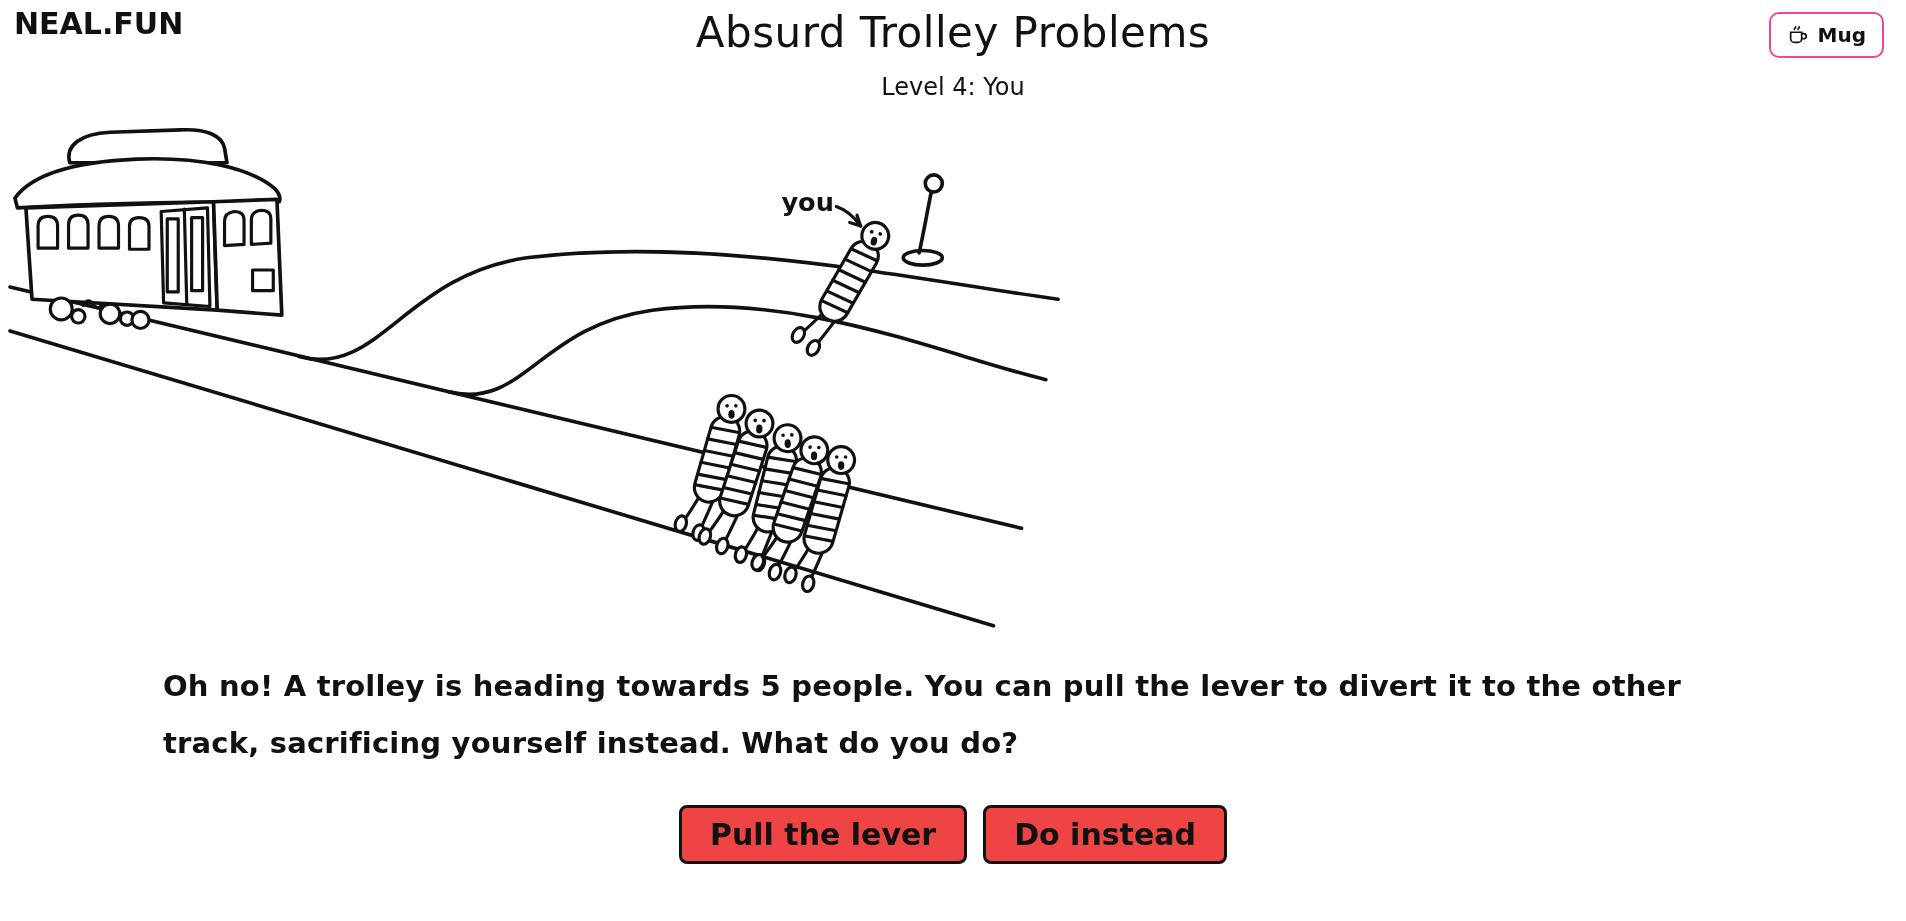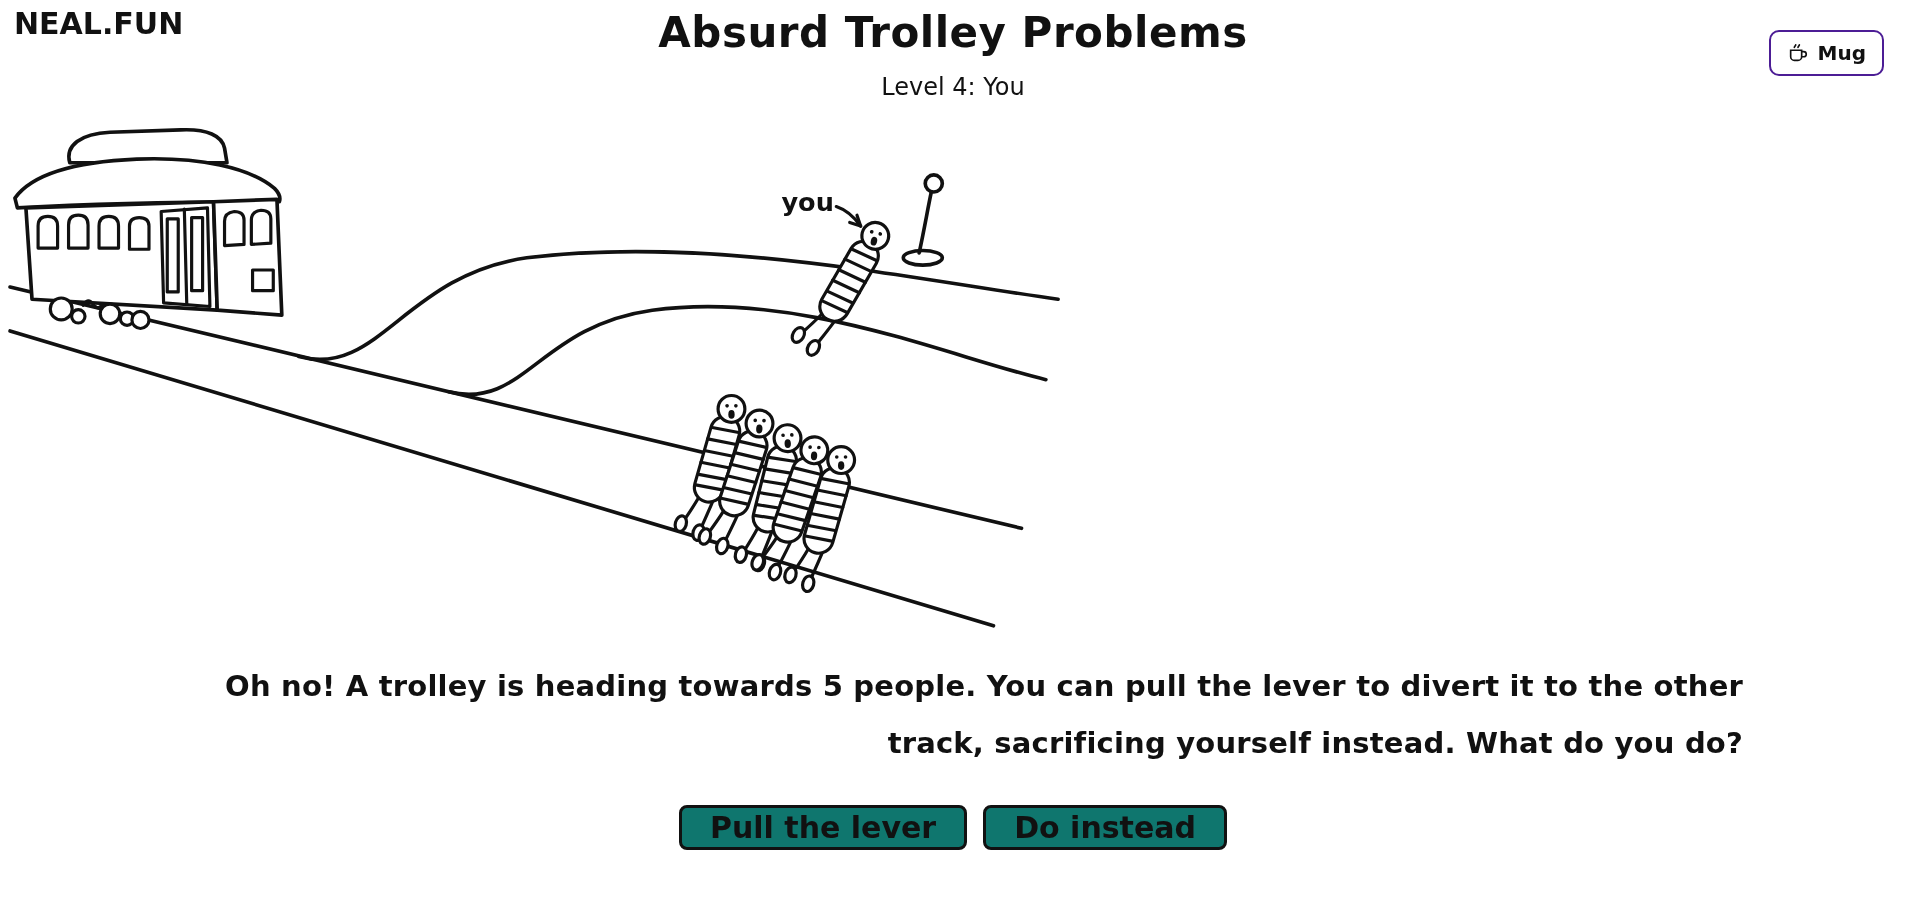--- a/index.html
+++ b/index.html
@@ -10,42 +10,42 @@
     font-family:"DejaVu Sans", sans-serif;
     overflow:hidden;
   }
   .header { position:relative; width:100%; height:108px; }
   .logo {
     position:absolute; left:14px; top:6px;
     font-size:30px; font-weight:700; letter-spacing:0px;
     cursor:pointer;
   }
   .title-wrap { text-align:center; padding-top:8px; }
-  .page-title { font-size:42px; font-weight:700; letter-spacing:0.5px; }
+  .page-title { font-size:42px; font-weight:400; letter-spacing:0.5px; }
   .level-label { margin-top:16px; font-size:24px; font-weight:400; }
   .mug-btn {
     position:absolute; right:22px; top:12px;
     display:flex; align-items:center; gap:9px;
-    background:#fff; border:2px solid #4c1d95; border-radius:10px;
+    background:#fff; border:2px solid #ec4899; border-radius:10px;
     padding:9px 16px; font-size:20px; font-weight:600;
-    font-family:inherit; color:#111; cursor:pointer;margin-top:18px;
+    font-family:inherit; color:#111; cursor:pointer;
   }
   .mug-btn svg { display:block; }
   .illustration { margin-top:6px; text-align:left; line-height:0; }
   .problem {
     width:1580px; margin:20px auto 0;
     font-size:29px; font-weight:600; line-height:1.95;
-    letter-spacing:0.2px; text-align:right;
+    letter-spacing:0.2px; text-align:left;
   }
   .actions {
     display:flex; justify-content:center; gap:16px; margin-top:34px;
   }
   .choice-btn {
-    background:#0f766e; border:3px solid #111; border-radius:8px;
-    padding:2px 28px; font-size:30px; font-weight:600;
+    background:#ef4444; border:3px solid #111; border-radius:8px;
+    padding:9px 28px; font-size:30px; font-weight:600;
     font-family:inherit; color:#111; cursor:pointer;
   }
 </style>
 </head>
 <body>
 
 <div class="header">
   <div class="logo">NEAL.FUN</div>
   <div class="title-wrap">
     <h1 class="page-title">Absurd Trolley Problems</h1>

